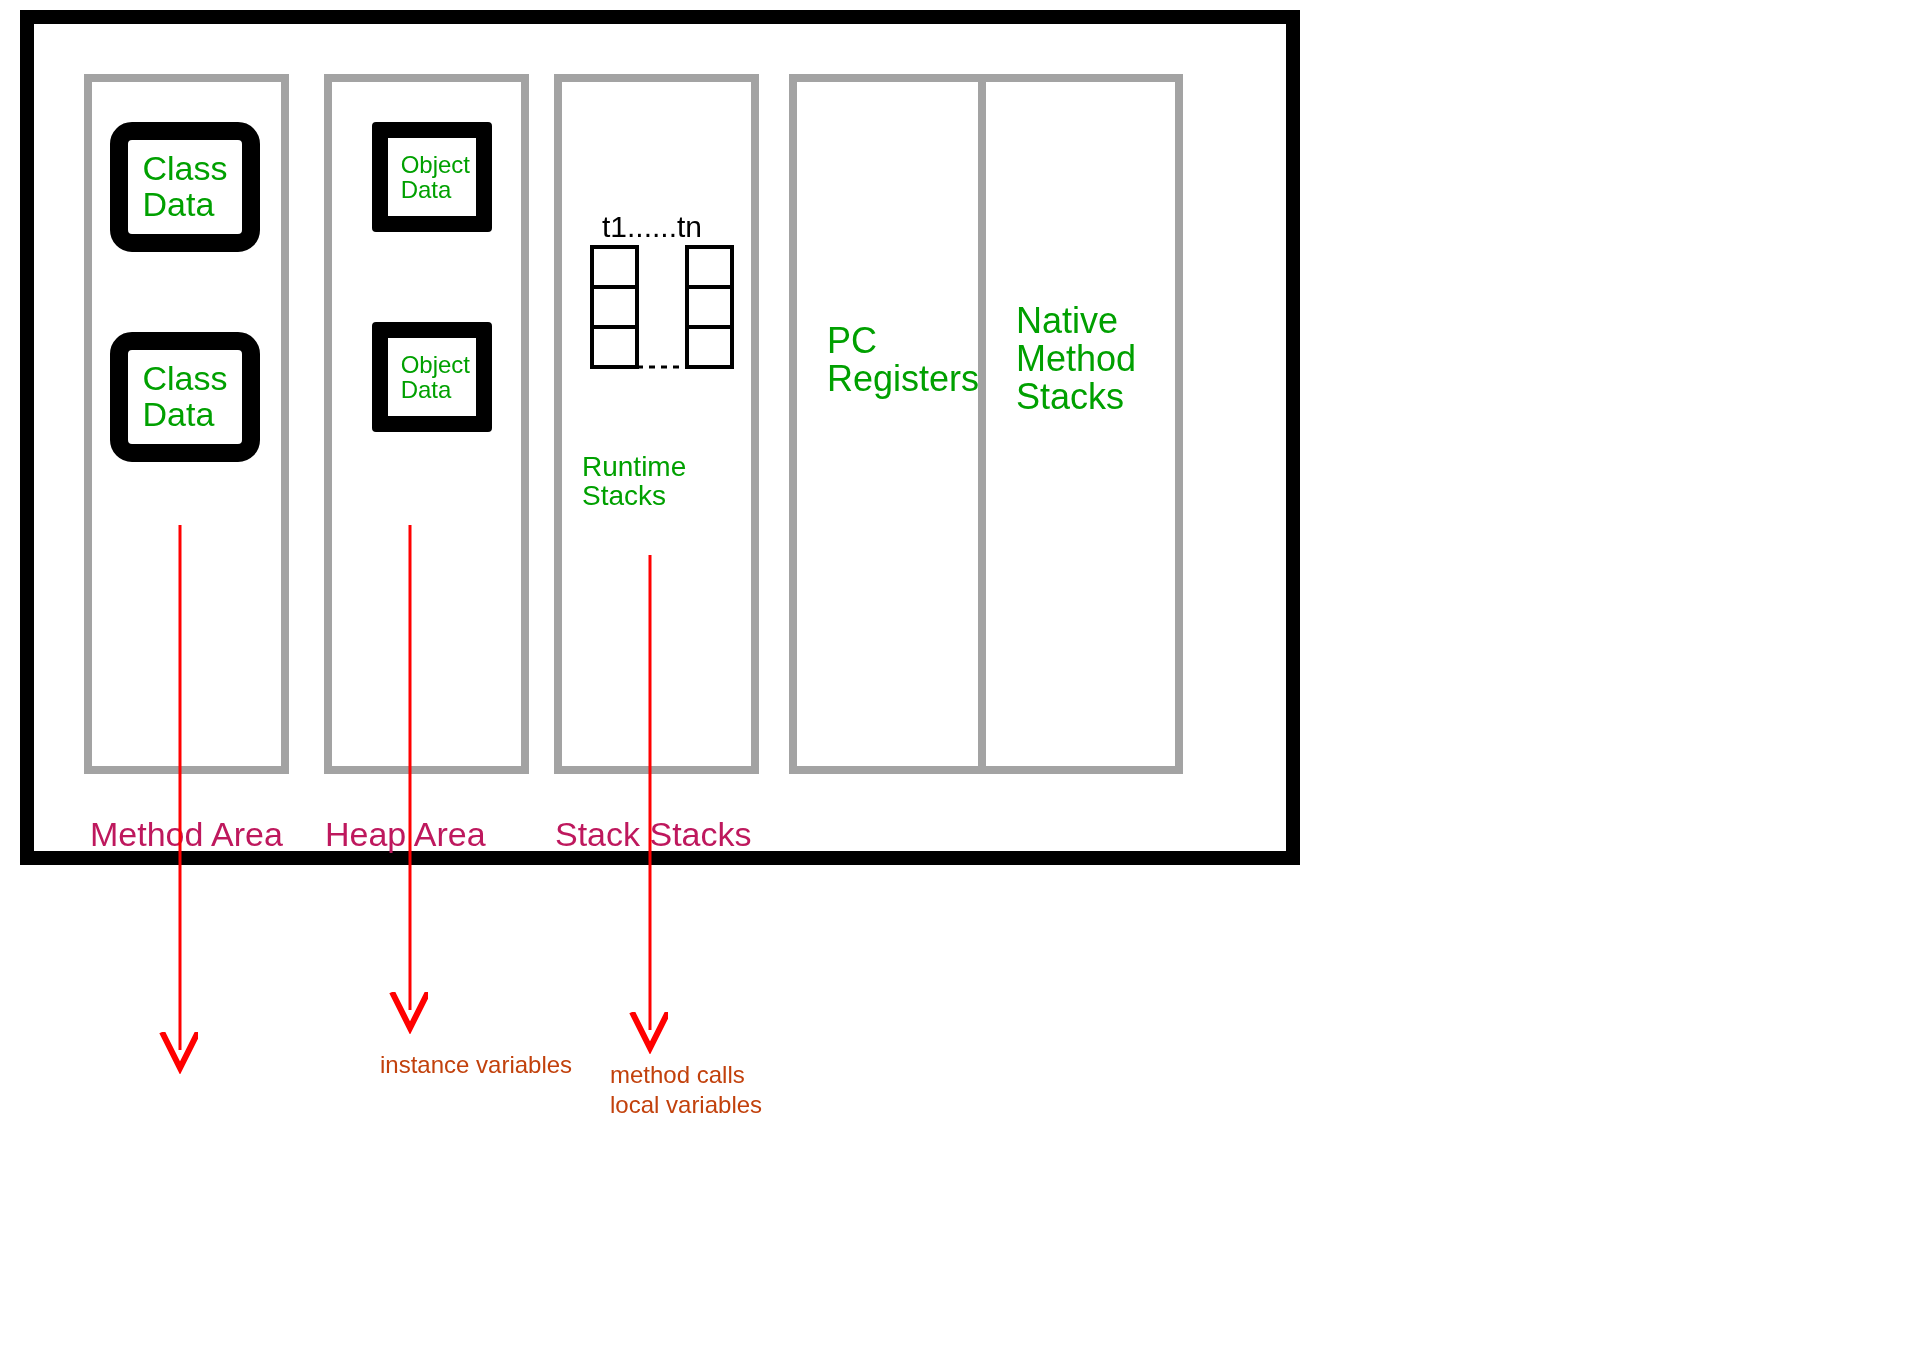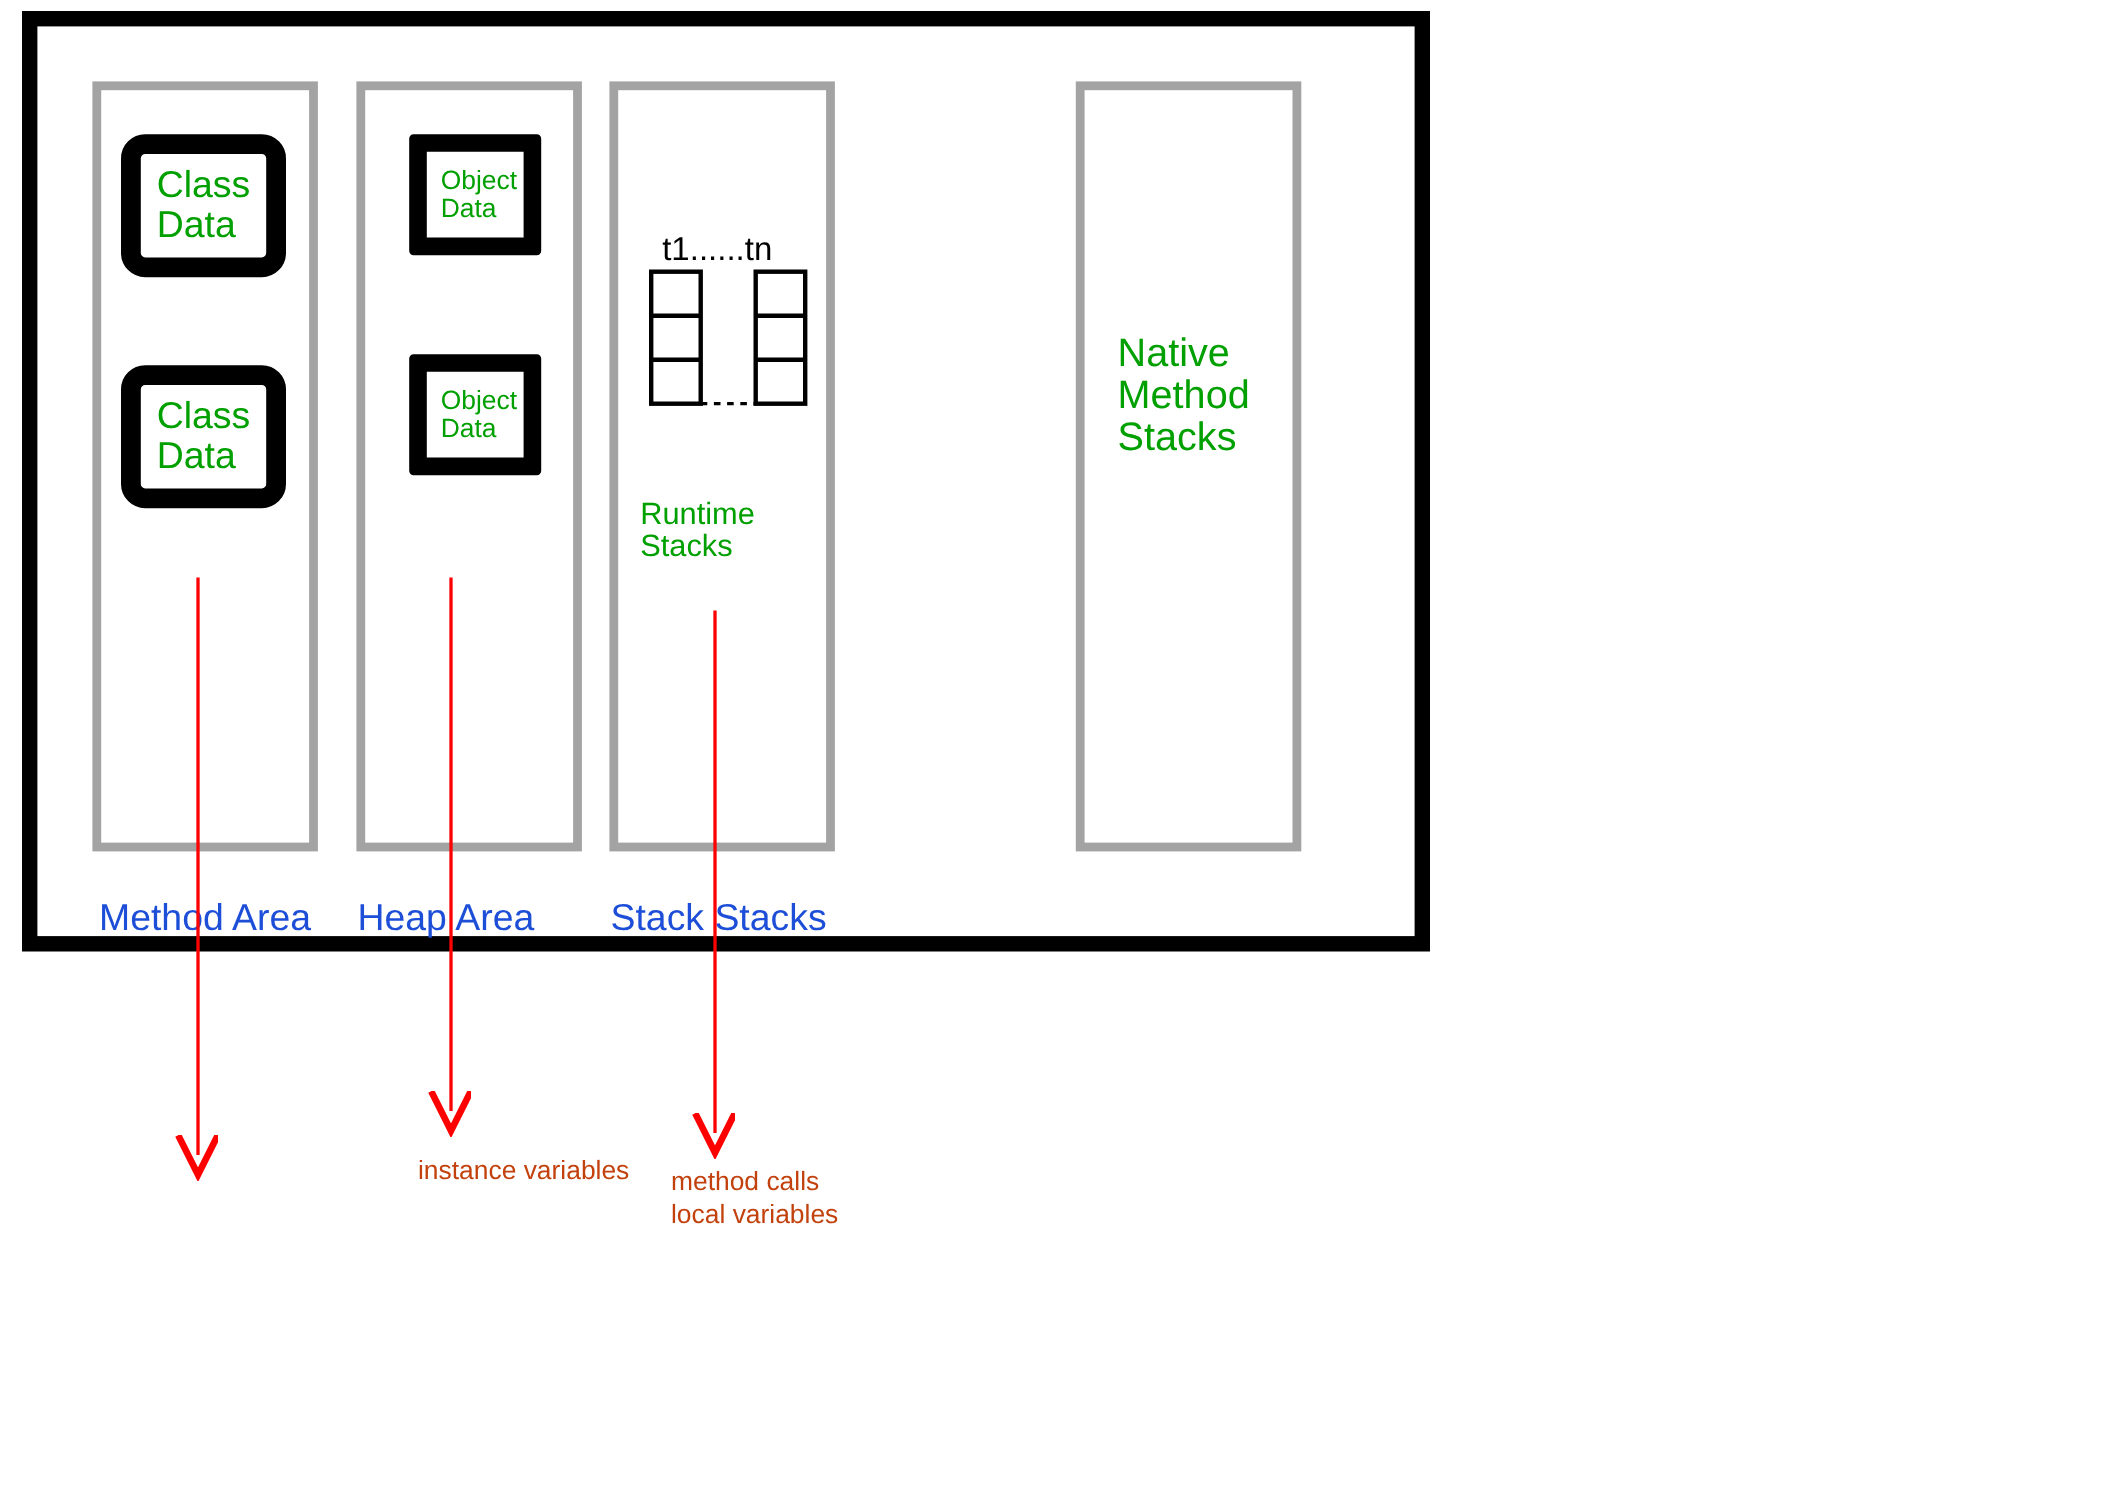--- a/index.html
+++ b/index.html
@@ -50,21 +50,21 @@
     line-height: 1.05;
     white-space: pre;
   }
   .black-text {
     color: #000;
     font-weight: 400;
   }
   .col-label {
     position: absolute;
     font-size: 34px;
-    color: #1d4ed8;
+    color: #be185d;
   }
   .footnote {
     position: absolute;
     font-size: 24px;
     color: #c2410c;
     line-height: 1.25;
     white-space: pre;
   }
   svg.arrow {
     position: absolute;
@@ -115,20 +115,24 @@
           <line x1="100" y1="85" x2="145" y2="85"></line>
         </g>
         <g stroke="#000" stroke-width="3" stroke-dasharray="6,6">
           <line x1="50" y1="125" x2="100" y2="125"></line>
         </g>
       </svg>
       <div class="green-text" style="position:absolute; left:20px; top:370px; font-size:28px;">Runtime
 Stacks</div>
     </div>
 
+    <div class="col" style="left:755px; width:205px;">
+      <div class="green-text" style="position:absolute; left:30px; top:240px; font-size:36px;">PC
+Registers</div>
+    </div>
 
     <div class="col" style="left:944px; width:205px;">
       <div class="green-text" style="position:absolute; left:30px; top:220px; font-size:36px;">Native
 Method
 Stacks</div>
     </div>
 
   </div>
 
   <div class="col-label" style="left:90px;  top:815px;">Method Area</div>

